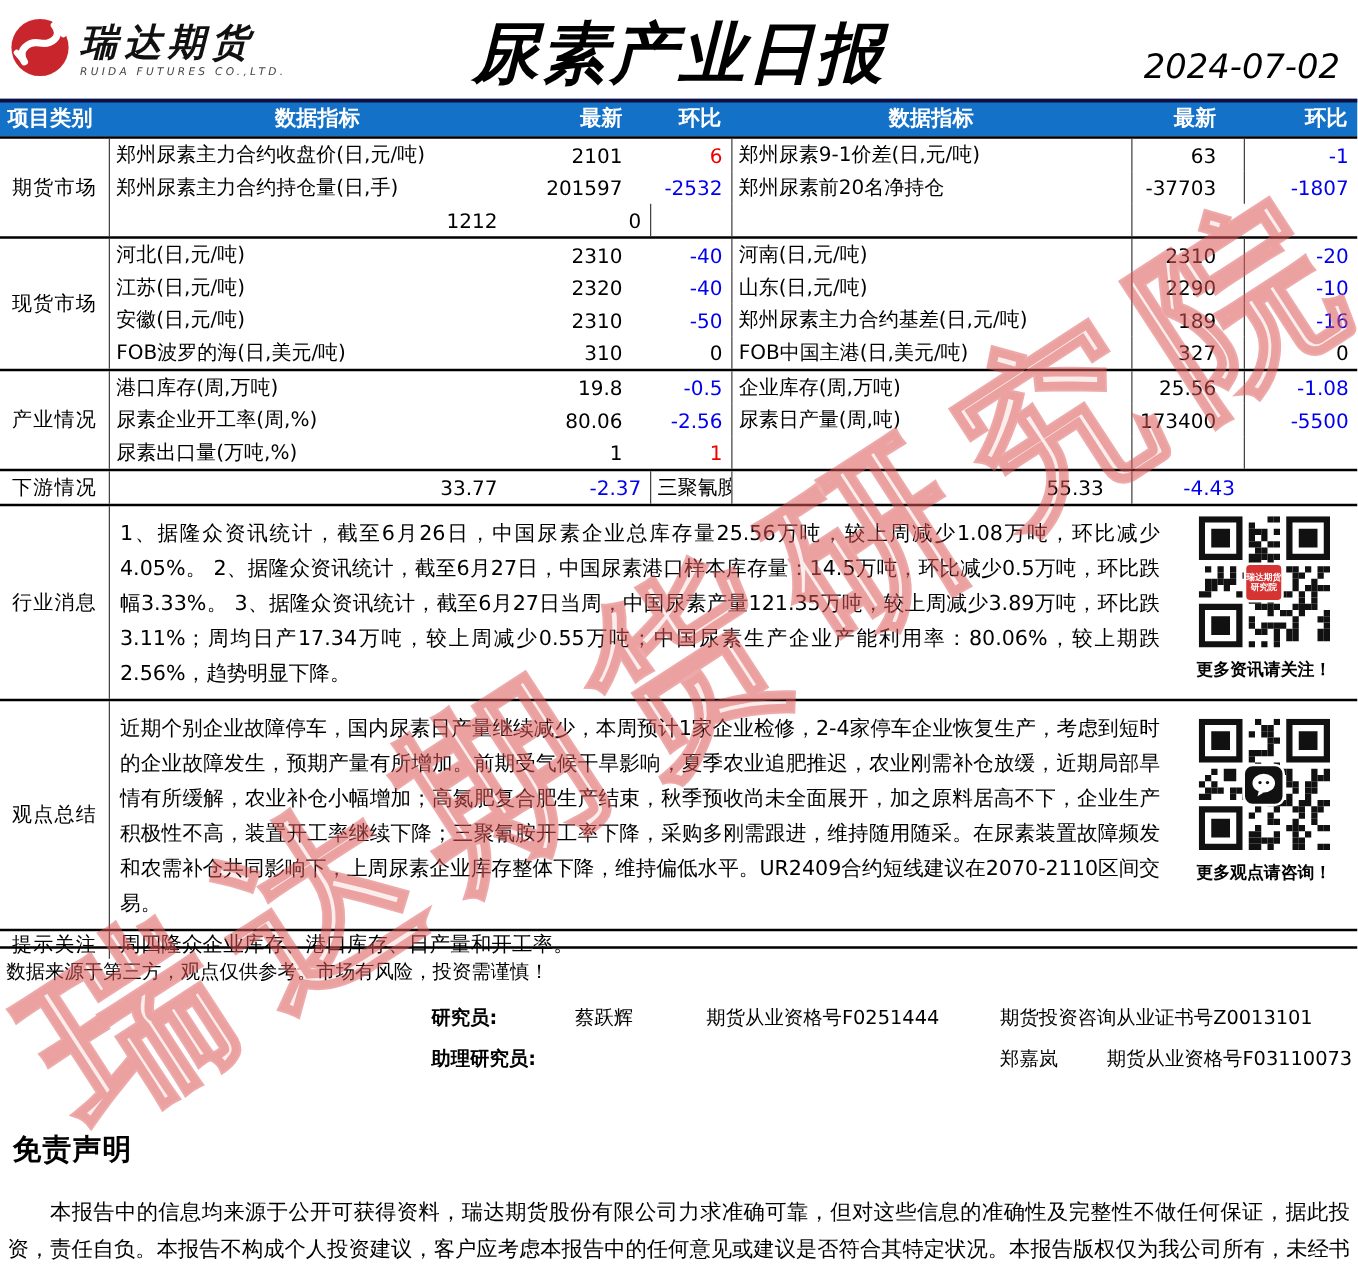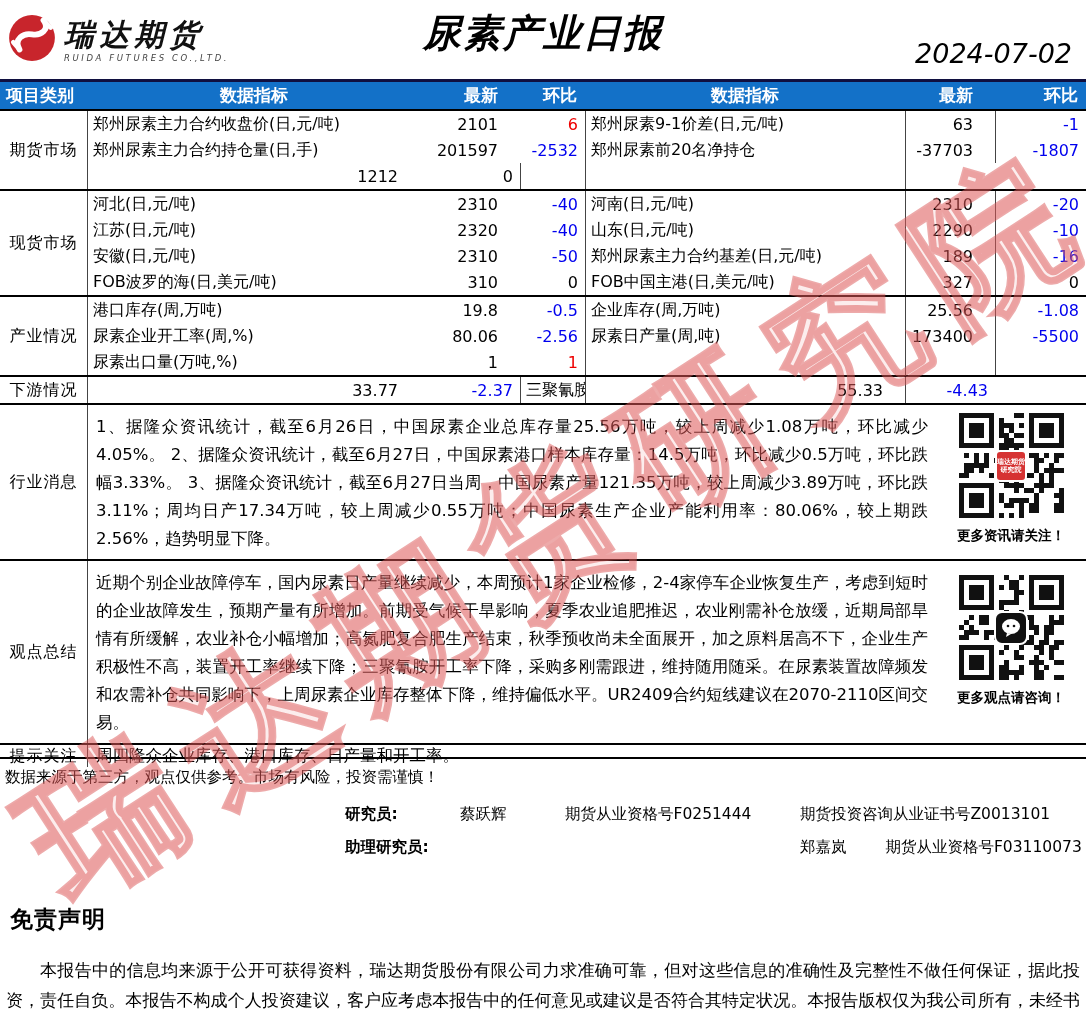--- a/index.html
+++ b/index.html
@@ -6,21 +6,21 @@
   html,body { width:1086px; height:1017px; background:#fff; overflow:hidden;
               font-family:"DejaVu Sans","Liberation Sans",sans-serif; color:#000; position:relative; }
 
   
   .hdr { position:relative; height:79px;font-style:italic; }
   .logo { position:absolute; left:6px; top:12px; display:flex; align-items:flex-start; }
   .logo-icon { width:52px; height:52px; margin-right:6px; }
   .logo-txt .cn { font-size:30px; font-weight:900; letter-spacing:5px; color:#111; line-height:34px; margin-top:6px;}
   .logo-txt .en { font-size:8.5px; letter-spacing:2.6px; color:#444; margin-top:1px; }
   .title { position:absolute; left:0; right:0; top:8px; text-align:center;
-           font-size:38px; font-weight:900; letter-spacing:2px; }
+           font-size:53px; font-weight:900; letter-spacing:2px; }
   .date { position:absolute; right:14px; top:38px; font-size:27px; }
 
   
   .grid7 { display:grid; grid-template-columns:88px 332px 100px 65px 320px 90px 91px; }
   .band { height:30px; color:#fff; font-weight:700; font-size:17px;
           border-top:3px solid #101040; align-items:center; }
   .band > div { line-height:27px; }
   .h-cat { padding-left:6px; }
   .h-ind { text-align:center; }
   .h-val { text-align:right; padding-right:22px; }

